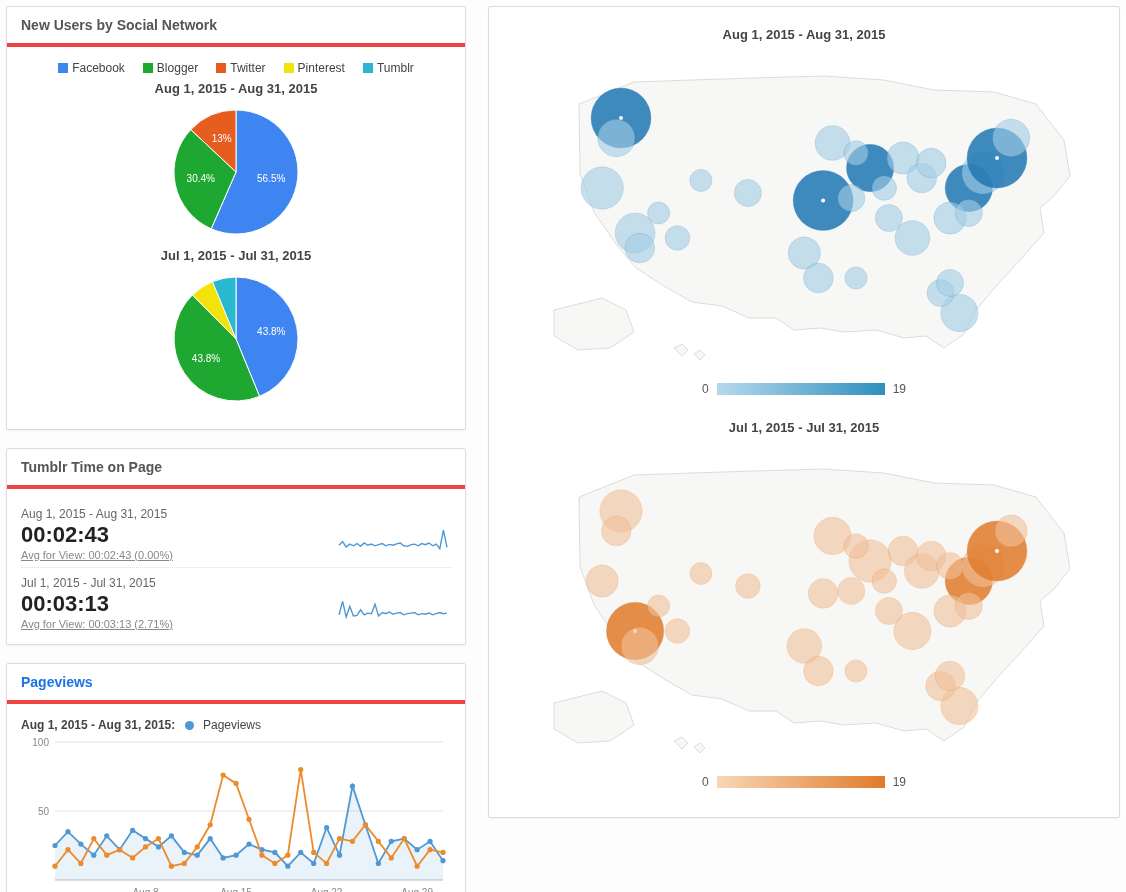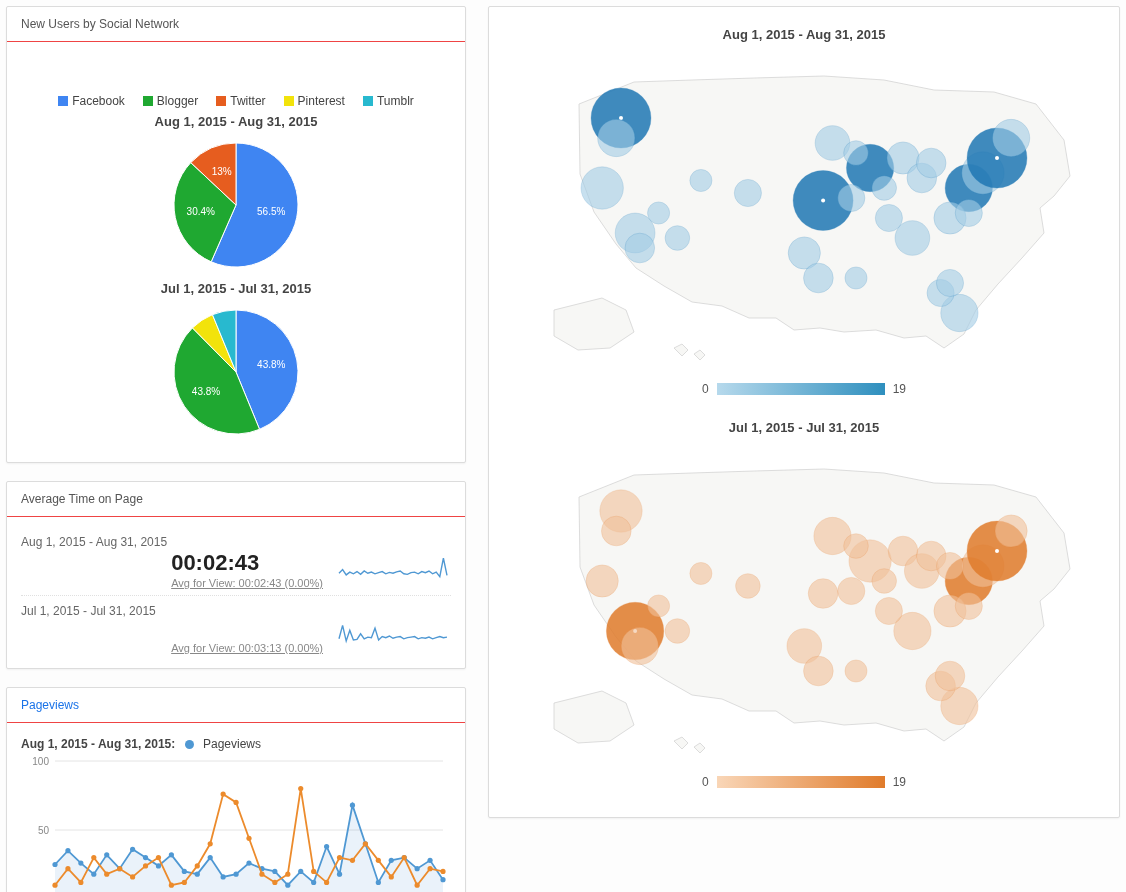--- a/index.html
+++ b/index.html
@@ -1,30 +1,30 @@
 <!DOCTYPE html>
 <html><head>
 <meta charset="utf-8">
 <style>
   html,body{margin:0;padding:0;font-family:Arial,Helvetica,sans-serif;background:#fdfdfd;color:#444;}
   .dash{display:flex;gap:22px;padding:6px;}
   .col{display:flex;flex-direction:column;gap:18px;}
   .col.left{width:460px;}
   .col.right{flex:1;}
   .card{border:1px solid #dcdcdc;border-radius:2px;background:#fff;box-shadow:0 1px 2px rgba(0,0,0,.05);}
-  .card-title{font-size:12px;color:#555;padding:10px 14px;border-bottom:1px solid #ef4444;}
+  .card-title{font-size:14px;color:#555;padding:10px 14px;border-bottom:4px solid #ef4444;font-weight:bold;}
   .card-title.link{color:#1a73e8;}
   .card-body{padding:10px 14px 14px;}
-  .legend{display:flex;flex-wrap:wrap;gap:6px 18px;justify-content:center;font-size:12px;padding:4px 0 2px;margin-top:38px;}
+  .legend{display:flex;flex-wrap:wrap;gap:6px 18px;justify-content:center;font-size:12px;padding:4px 0 2px;}
   .legend span.swatch{display:inline-block;width:10px;height:10px;margin-right:4px;vertical-align:-1px;}
   .period-label{font-size:13px;font-weight:bold;text-align:center;margin:4px 0 6px;}
   .pie-row{display:flex;justify-content:center;margin-bottom:6px;}
   svg text{font-family:Arial,Helvetica,sans-serif;}
   .tiny{font-size:11px;color:#888;text-decoration:underline;}
-  .metric-row{display:flex;align-items:flex-end;justify-content:flex-end;gap:12px;}
+  .metric-row{display:flex;align-items:flex-end;justify-content:space-between;gap:12px;}
   .metric-block{padding:8px 0 6px;border-bottom:1px dotted #e0e0e0;}
   .metric-block:last-child{border-bottom:none;padding-bottom:0;}
   .metric-period{font-size:12px;color:#666;}
   .metric-value{font-size:22px;font-weight:bold;color:#222;line-height:28px;}
   .sparkline{width:116px;height:36px;}
   .line-legend{display:flex;flex-direction:column;gap:18px;font-size:12px;padding:4px 0 2px;}
   .line-legend .dot{display:inline-block;width:9px;height:9px;border-radius:50%;margin:0 6px 0 6px;vertical-align:-1px;}
   .map-wrap{display:flex;flex-direction:column;align-items:center;padding:6px 0 14px;}
   .map-scale{display:flex;align-items:center;gap:8px;font-size:12px;color:#555;margin-top:4px;}
   .map-scale .bar{width:168px;height:12px;}
@@ -68,39 +68,40 @@
               <path d="M0 0 L-43.56429812752868 -44.11521198697567 A62 62 0 0 1 -23.546303922351715 -57.354786823736376 Z" fill="#f2e30b" stroke="#fff" stroke-width="1"></path>
               <path d="M0 0 L-23.546303922351715 -57.354786823736376 A62 62 0 0 1 -6.645627725347815e-14 -62 Z" fill="#28b9cf" stroke="#fff" stroke-width="1"></path>
               <text x="35.28001500726229" y="-3.960038871108938" text-anchor="middle" fill="#fff" font-size="10">43.8%</text>
               <text x="-29.993460472729634" y="22.837185507798356" text-anchor="middle" fill="#fff" font-size="10">43.8%</text>
             </svg>
           </div>
       </div>
     </div>
 
     <div class="card">
-      <div class="card-title">Average Time on Page</div>
+      <div class="card-title">Tumblr Time on Page</div>
       <div class="card-body" id="time-body">
           <div class="metric-block">
             <div class="metric-period">Aug 1, 2015 - Aug 31, 2015</div>
             <div class="metric-row">
               <div>
                 <div class="metric-value">00:02:43</div>
                 <div class="tiny">Avg for View: 00:02:43 (0.00%)</div>
               </div>
               <svg class="sparkline" viewBox="0 0 116 36">
                 <path d="M4 20.240000000000002 L7.6 16.599999999999998 L11.2 21.92 L14.8 19.119999999999997 L18.4 20.799999999999997 L22 18.560000000000002 L25.6 21.36 L29.2 18 L32.8 20.240000000000002 L36.4 19.119999999999997 L40 20.799999999999997 L43.599999999999994 19.68 L47.2 18.560000000000002 L50.800000000000004 20.799999999999997 L54.4 19.4 L58 20.240000000000002 L61.6 18.84 L65.19999999999999 18 L68.8 20.799999999999997 L72.39999999999999 21.36 L76 19.68 L79.6 19.119999999999997 L83.19999999999999 20.799999999999997 L86.80000000000001 18.560000000000002 L90.4 19.68 L94 18 L97.60000000000001 20.799999999999997 L101.2 19.119999999999997 L104.8 23.6 L108.4 5.120000000000001 L112 22.479999999999997 " fill="none" stroke="#4f98d3" stroke-width="1.4"></path>
               </svg>
             </div>
           </div>
           <div class="metric-block">
             <div class="metric-period">Jul 1, 2015 - Jul 31, 2015</div>
             <div class="metric-row">
               <div>
-                <div class="tiny">Avg for View: 00:03:13 (0.00%)</div>
+                <div class="metric-value">00:03:13</div>
+                <div class="tiny">Avg for View: 00:03:13 (2.71%)</div>
               </div>
               <svg class="sparkline" viewBox="0 0 116 36">
                 <path d="M4 20.799999999999997 L7.6 7.359999999999999 L11.2 23.04 L14.8 12.400000000000002 L18.4 21.92 L22 21.36 L25.6 15.760000000000002 L29.2 20.799999999999997 L32.8 19.119999999999997 L36.4 19.68 L40 10.16 L43.599999999999994 21.92 L47.2 18.560000000000002 L50.800000000000004 19.68 L54.4 18 L58 20.240000000000002 L61.6 19.119999999999997 L65.19999999999999 18.560000000000002 L68.8 20.799999999999997 L72.39999999999999 19.68 L76 19.119999999999997 L79.6 18.560000000000002 L83.19999999999999 20.799999999999997 L86.80000000000001 19.68 L90.4 20.240000000000002 L94 19.119999999999997 L97.60000000000001 20.799999999999997 L101.2 19.68 L104.8 18.560000000000002 L108.4 19.68 L112 19.119999999999997 " fill="none" stroke="#4f98d3" stroke-width="1.4"></path>
               </svg>
             </div>
           </div>
         </div>
     </div>
 
     <div class="card">

